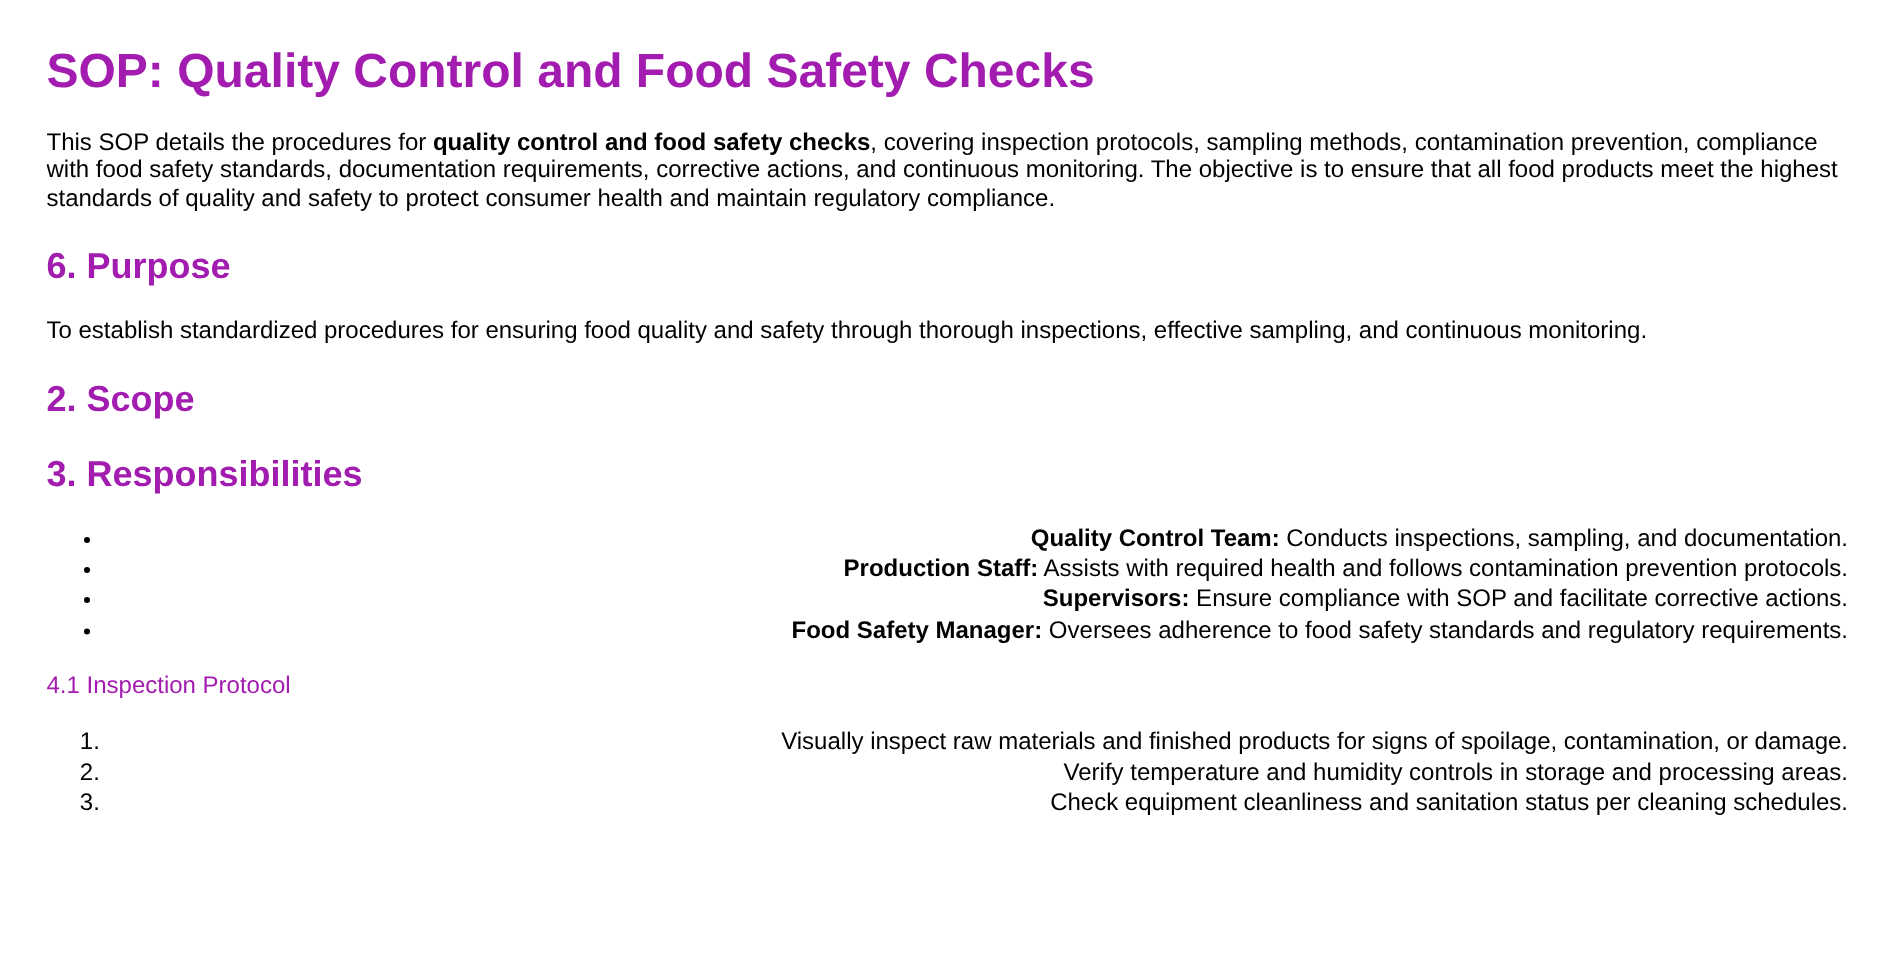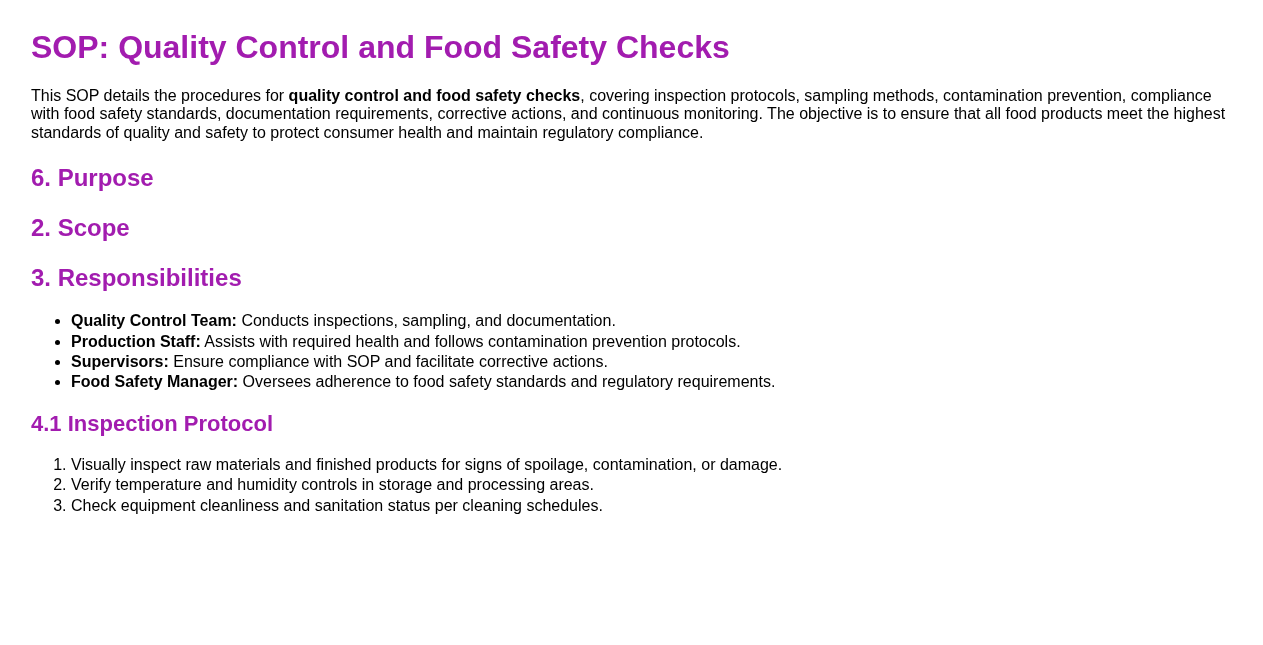--- a/index.html
+++ b/index.html
@@ -11,37 +11,38 @@
     font-size: 16px;
     color: #000000;
     width: 1201px;
   }
   h1, h2, h3 {
     color: #a21caf;
     font-family: "Liberation Sans", "DejaVu Sans", sans-serif;
   }
   h1 { font-size: 32px; margin: 21px 0; font-weight: bold; }
   h2 { font-size: 24px; margin: 22px 0 20px 0; font-weight: bold; }
-  h3 { font-size: 22px; margin: 19px 0; font-weight: bold; }
+  h3 { font-size: 16px; margin: 19px 0; font-weight: normal; }
   p  { margin: 16px 0; line-height: 1.15; }
   ul, ol { margin: 16px 0; padding-left: 40px; line-height: 1.15; }
-  li { margin: 0 0 2px 0; }
+  li { margin: 0 0 2px 0; text-align: right; }
   strong { font-weight: bold; }
 </style>
 </head>
 <body>
 
 <main>
 
   <h1>SOP: Quality Control and Food Safety Checks</h1>
 
   <p><span>This SOP details the procedures for </span><strong>quality control and food safety checks</strong><span>, covering inspection protocols, sampling methods, contamination prevention, compliance with food safety standards, documentation requirements, corrective actions, and continuous monitoring. The objective is to ensure that all food products meet the highest standards of quality and safety to protect consumer health and maintain regulatory compliance.</span></p>
 
   <section>
     <h2>6. Purpose</h2>
+    <p>To establish standardized procedures for ensuring food quality and safety through thorough inspections, effective sampling, and continuous monitoring.</p>
   </section>
 
   <section>
     <h2>2. Scope</h2>
   </section>
 
   <section>
     <h2>3. Responsibilities</h2>
     <ul>
       <li><strong>Quality Control Team:</strong><span> Conducts inspections, sampling, and documentation.</span></li>

